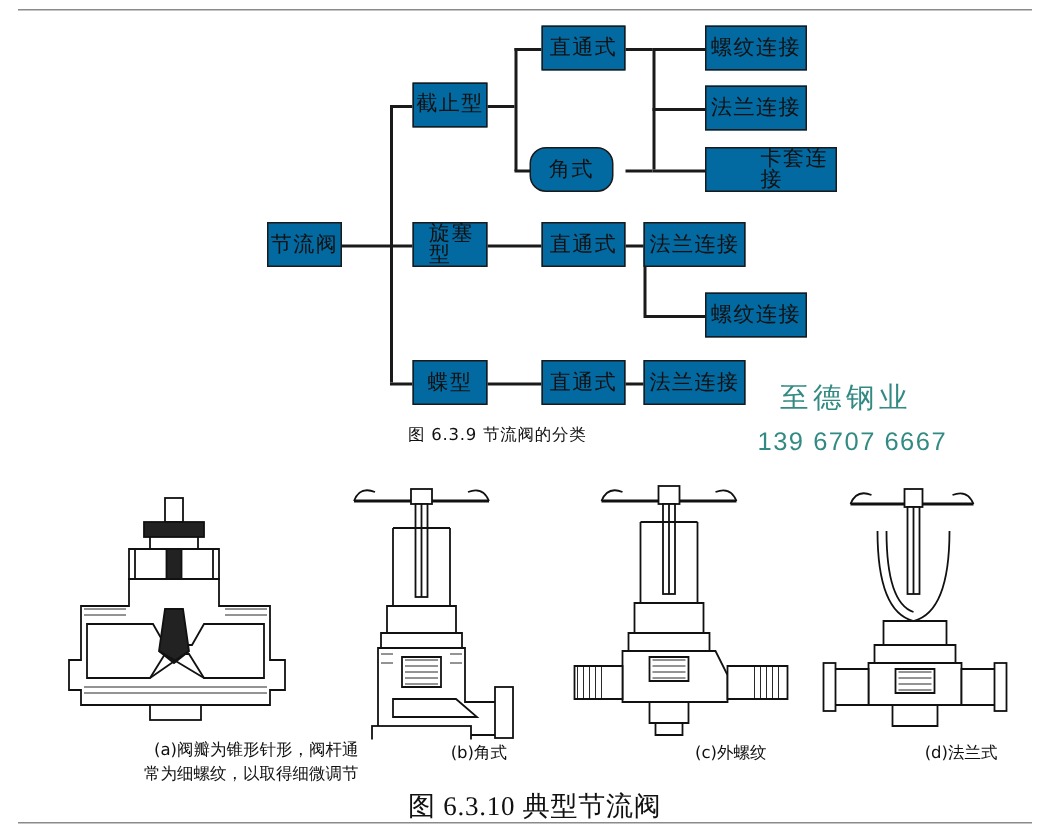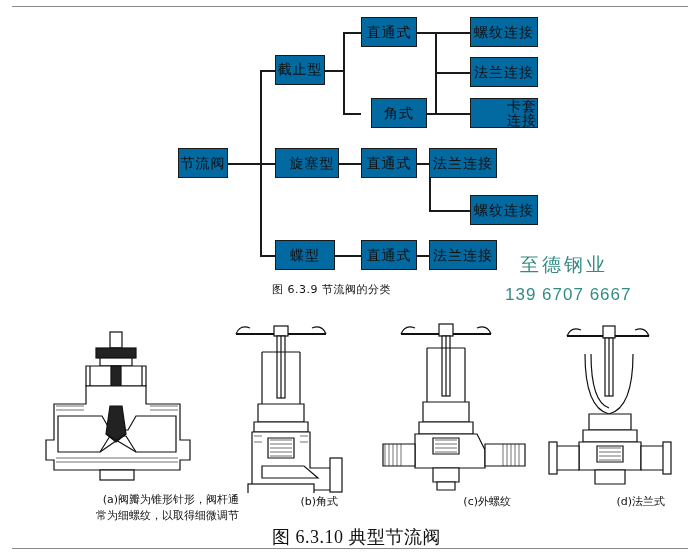--- a/index.html
+++ b/index.html
@@ -130,47 +130,47 @@
     <div class="line h" style="left:325px; top:255px; width:36px;"></div>
     <div class="line h" style="left:417px; top:255px; width:12px;"></div>
 
     <div class="node" style="left:178px; top:148px; width:50px; height:30px;">
       <span>节流阀</span>
     </div>
 
     <div class="node" style="left:275px; top:55px; width:50px; height:30px;font-family:Liberation Mono, monospace;">
       <span>截止型</span>
     </div>
-    <div class="node" style="left:275px; top:148px; width:64px; height:30px;padding-left:10px;">
+    <div class="node" style="left:275px; top:148px; width:50px; height:30px;padding-left:10px;">
       <span>旋塞型</span>
     </div>
-    <div class="node" style="left:275px; top:240px; width:60px; height:30px;">
+    <div class="node" style="left:275px; top:240px; width:50px; height:30px;">
       <span>蝶型</span>
     </div>
 
     <div class="node" style="left:361px; top:17px; width:56px; height:30px;">
       <span>直通式</span>
     </div>
-    <div class="node" style="left:371px; top:98px; width:56px; height:30px;">
+    <div class="node" style="left:353px; top:98px; width:56px; height:30px;border-radius:11px;">
       <span>角式</span>
     </div>
     <div class="node" style="left:361px; top:148px; width:56px; height:30px;">
       <span>直通式</span>
     </div>
     <div class="node" style="left:361px; top:240px; width:56px; height:30px;">
       <span>直通式</span>
     </div>
 
     <div class="node" style="left:470px; top:17px; width:68px; height:30px;">
       <span>螺纹连接</span>
     </div>
     <div class="node" style="left:470px; top:57px; width:68px; height:30px;">
       <span>法兰连接</span>
     </div>
-    <div class="node" style="left:470px; top:98px; width:68px; height:30px;padding-left:36px;">
+    <div class="node" style="left:470px; top:98px; width:88px; height:30px;padding-left:36px;">
       <span>卡套连接</span>
     </div>
     <div class="node" style="left:429px; top:148px; width:68px; height:30px;">
       <span>法兰连接</span>
     </div>
     <div class="node" style="left:470px; top:195px; width:68px; height:30px;">
       <span>螺纹连接</span>
     </div>
     <div class="node" style="left:429px; top:240px; width:68px; height:30px;">
       <span>法兰连接</span>

